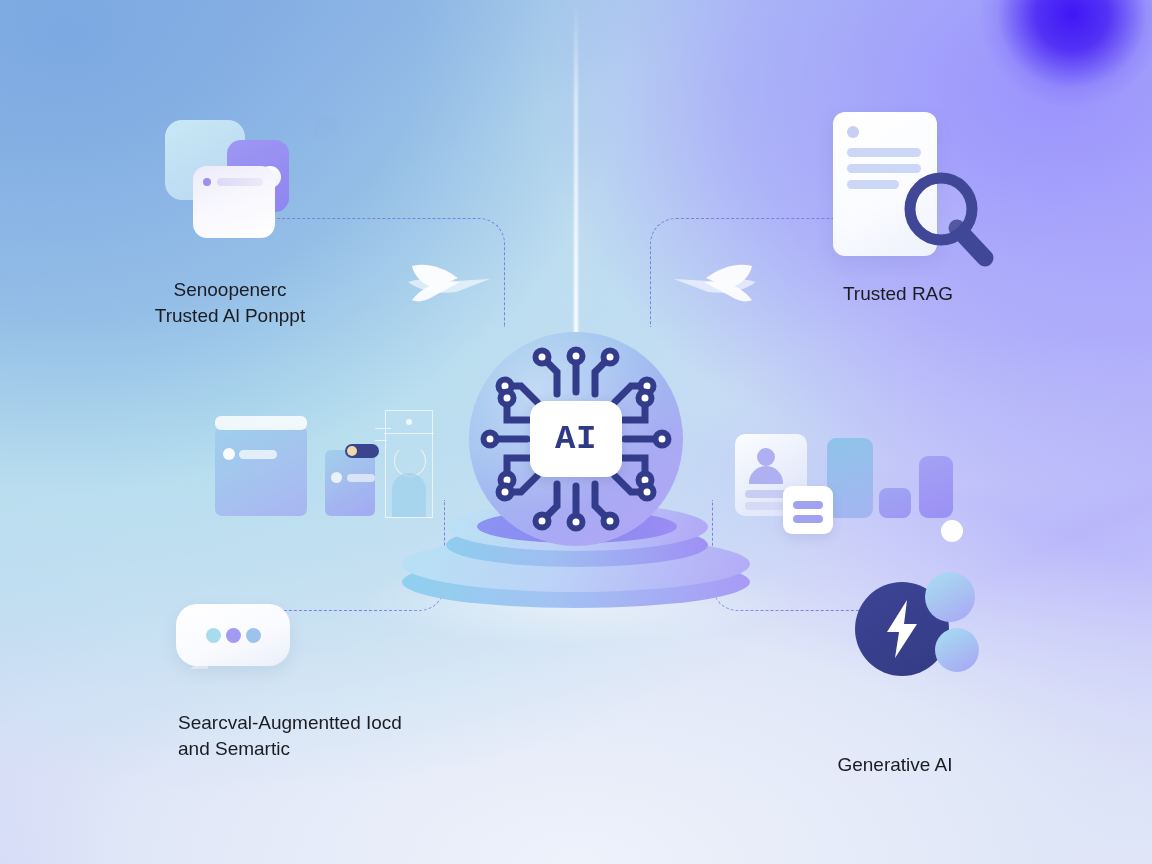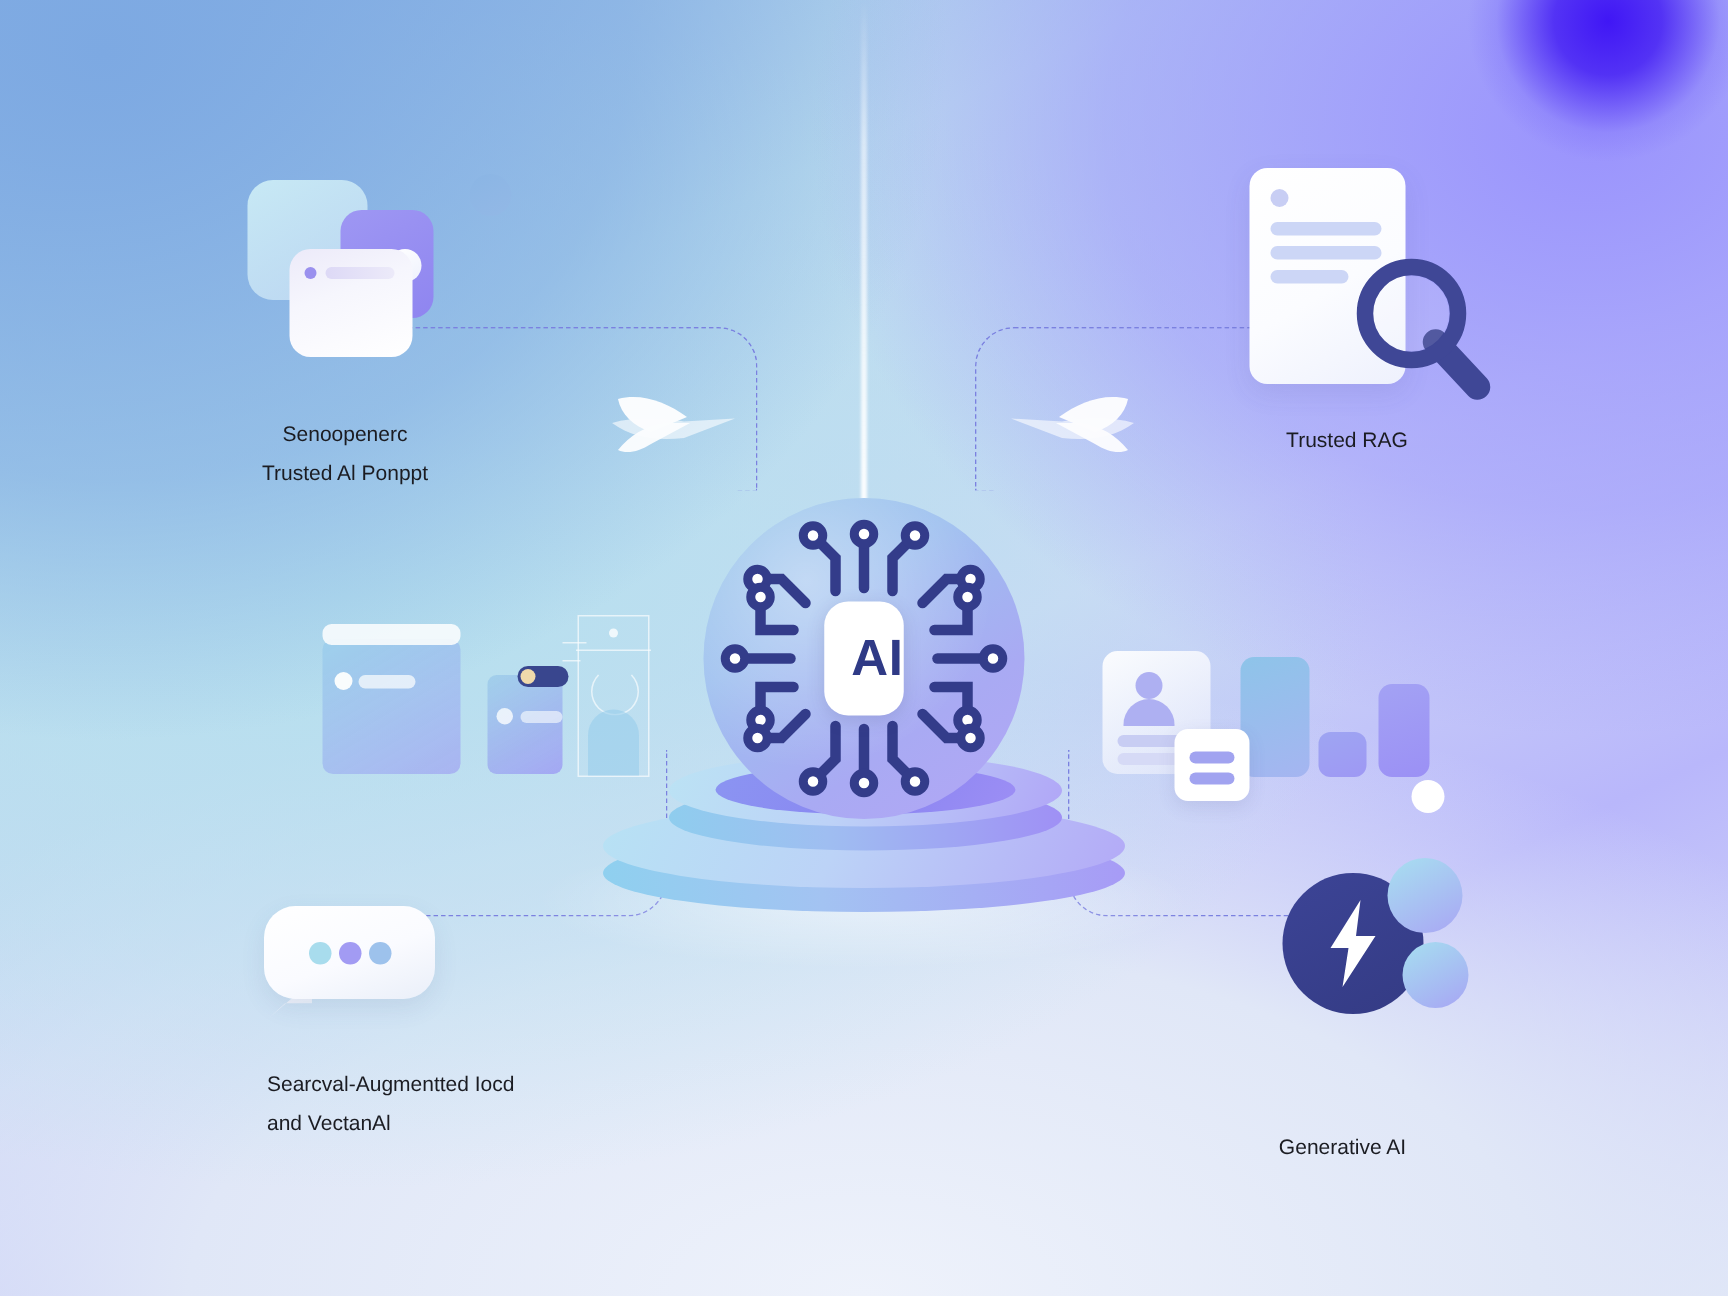--- a/index.html
+++ b/index.html
@@ -34,23 +34,23 @@
   .arr-r{left:668px;top:248px;transform:scaleX(-1);}
 
   
   #chip-wrap{position:absolute;left:469px;top:332px;width:214px;height:214px;}
   #chip-circle{position:absolute;inset:0;border-radius:50%;
     background:linear-gradient(145deg,#8fc2e8 0%,#9dbfef 35%,#a9aaf3 70%,#b3a6f6 100%);}
   #chip-circle:after{content:"";position:absolute;inset:0;border-radius:50%;
     background:radial-gradient(circle at 32% 26%,rgba(255,255,255,.40),rgba(255,255,255,0) 58%);}
   #chip-svg{position:absolute;inset:0;}
   #chip-core{position:absolute;left:50%;top:50%;transform:translate(-50%,-50%);
-    width:53px;height:76px;border-radius:16px;background:#fff;
+    width:92px;height:76px;border-radius:16px;background:#fff;
     box-shadow:0 3px 12px rgba(60,60,130,.18);
-    display:flex;align-items:center;justify-content:flex-end;}
+    display:flex;align-items:center;justify-content:center;font-family:Liberation Mono, monospace;}
   #chip-core span{font-size:34px;font-weight:700;color:#2f3a86;letter-spacing:.5px;line-height:1;}
 
   
   .ped{position:absolute;border-radius:50%;}
   .ped-b-side{left:402px;top:556px;width:348px;height:52px;
     background:linear-gradient(90deg,#8fd0ef 0%,#a3c3f2 42%,#a79bf6 100%);}
   .ped-b-top{left:402px;top:536px;width:348px;height:56px;
     background:linear-gradient(115deg,#b7e2f4 0%,#bcd3f7 45%,#b3a9f7 100%);}
   .ped-t-side{left:446px;top:523px;width:262px;height:44px;
     background:linear-gradient(90deg,#8fcdee 0%,#9fbef1 40%,#9f90f5 100%);}
@@ -152,21 +152,21 @@
   #g-br{left:855px;top:572px;width:128px;height:112px;}
   #g-br .big{position:absolute;left:0;top:10px;width:94px;height:94px;border-radius:50%;
     background:linear-gradient(150deg,#3c4496,#343b84);}
   #g-br .c1{position:absolute;left:70px;top:0;width:50px;height:50px;border-radius:50%;
     background:linear-gradient(150deg,#a7e0f0,#a9a6f4);}
   #g-br .c2{position:absolute;left:80px;top:56px;width:44px;height:44px;border-radius:50%;
     background:linear-gradient(150deg,#a6dff0,#a7a5f4);}
   #g-br .bolt{position:absolute;left:28px;top:28px;width:40px;height:58px;}
 
   
-  .label{position:absolute;color:#1b1c22;font-size:14px;line-height:25.5px;white-space:nowrap;}
+  .label{position:absolute;color:#1b1c22;font-size:19px;line-height:25.5px;white-space:nowrap;}
   #lab-tl{left:150px;top:277px;text-align:center;width:160px;}
   #lab-tr{left:790px;top:281px;text-align:center;width:216px;}
   #lab-bl{left:178px;top:710px;}
   #lab-br{left:800px;top:752px;text-align:center;width:190px;}
   .label div{white-space:nowrap;}
 </style>
 </head>
 <body>
 
 <div id="stage">
@@ -327,19 +327,19 @@
 
   <div class="label" id="lab-tl">
     <div>Senoopenerc</div>
     <div>Trusted Al Ponppt</div>
   </div>
   <div class="label" id="lab-tr">
     <div>Trusted RAG</div>
   </div>
   <div class="label" id="lab-bl">
     <div>Searcval-Augmentted Iocd</div>
-    <div>and VectanAl</div>
+    <div>and Semartic</div>
   </div>
   <div class="label" id="lab-br">
     <div>Generative AI</div>
   </div>
 
 </div>
 
 </body></html>

